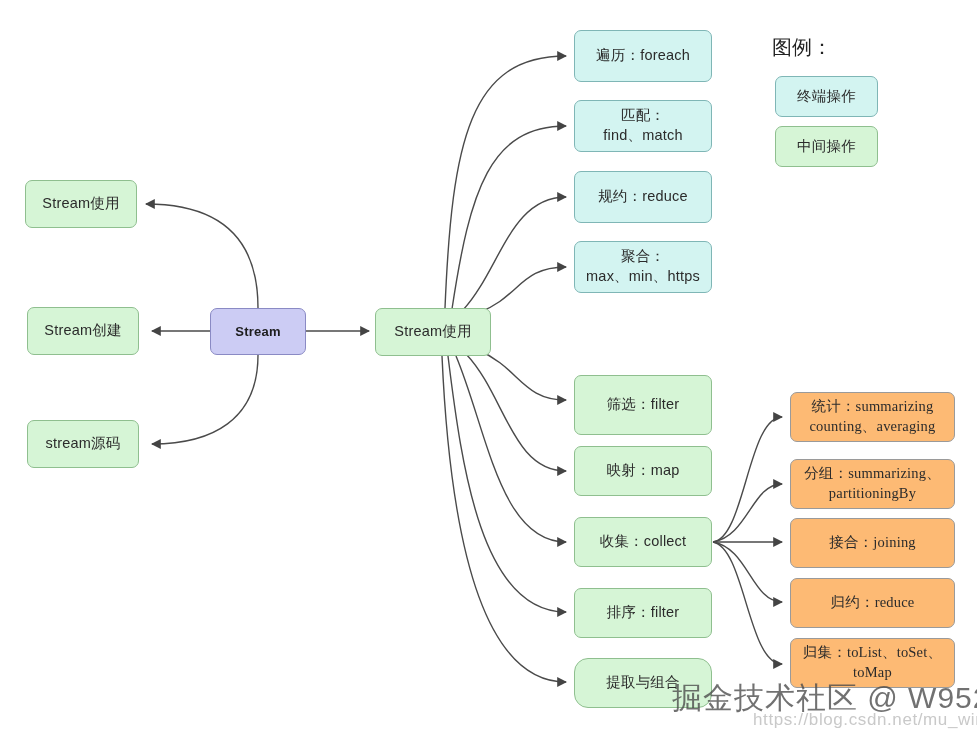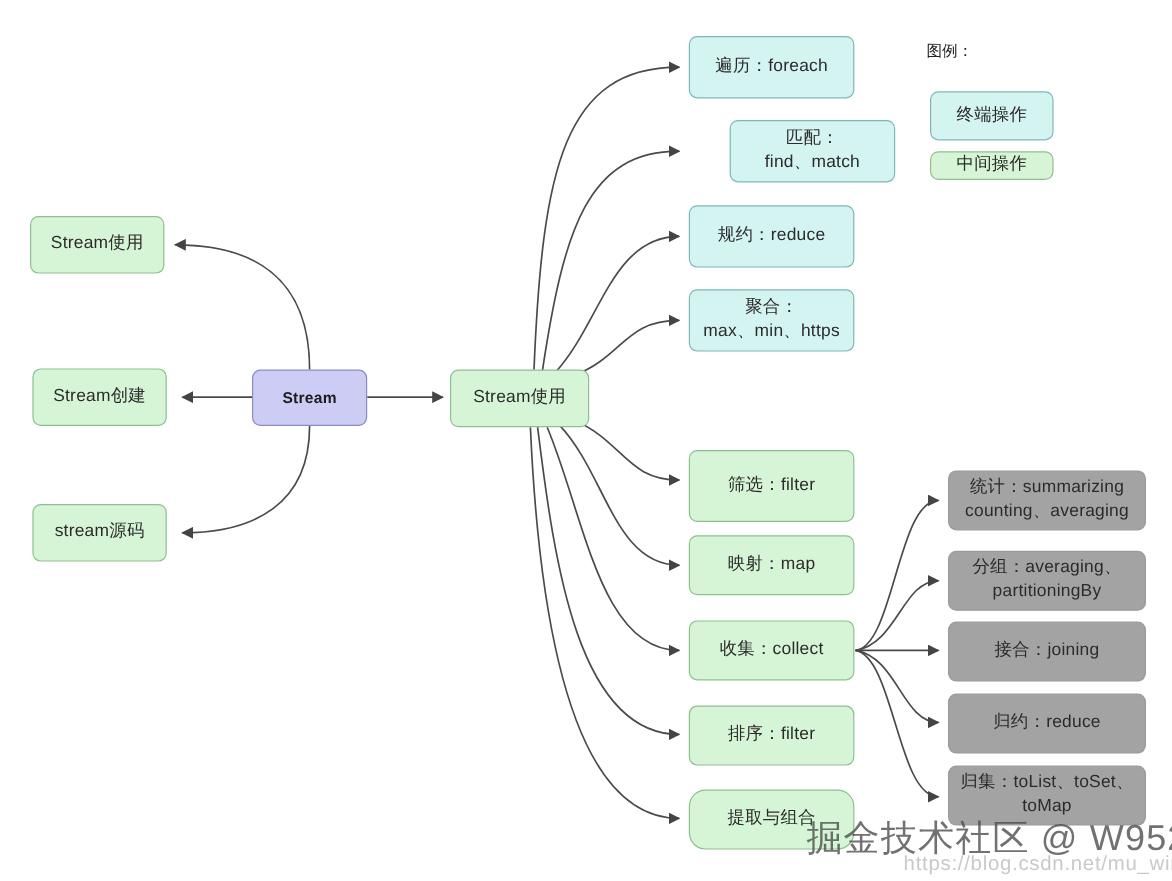--- a/index.html
+++ b/index.html
@@ -21,24 +21,24 @@
     font-size:14.5px;
     line-height:1.35;
     color:#2b2b2b;
     padding:0 6px;
     white-space:pre-line;
     letter-spacing:.2px;
   }
   .n-green{background:#d6f5d6;border:1.3px solid #8fbf8f;}
   .n-cyan{background:#d3f4f1;border:1.3px solid #7fb6b6;}
   .n-purple{background:#ccccf4;border:1.3px solid #8a8ac4;font-weight:bold;font-size:13px;color:#1d1d1d;}
-  .n-white{background:#a3a3a3;border:1.3px solid #9a9a9a;color:#2b2b2b;}
+  .n-white{background:#fdba74;border:1.3px solid #9a9a9a;color:#2b2b2b;font-family:Liberation Serif, serif;}
   .legend-title{
     position:absolute;
-    font-size:13px;color:#222;
+    font-size:20px;color:#222;
   }
   .wm-main{
     position:absolute;
     font-size:30px;
     color:#4a4a4a;
     opacity:.78;
     letter-spacing:1px;
     white-space:nowrap;
   }
   .wm-sub{
@@ -88,40 +88,40 @@
 
   <div class="node n-green" style="left:25px;top:180px;width:112px;height:48px;">Stream使用</div>
   <div class="node n-green" style="left:27px;top:307px;width:112px;height:48px;">Stream创建</div>
   <div class="node n-green" style="left:27px;top:420px;width:112px;height:48px;">stream源码</div>
 
   <div class="node n-purple" style="left:210px;top:308px;width:96px;height:47px;">Stream</div>
 
   <div class="node n-green" style="left:375px;top:308px;width:116px;height:48px;">Stream使用</div>
 
   <div class="node n-cyan" style="left:574px;top:30px;width:138px;height:52px;">遍历：foreach</div>
-  <div class="node n-cyan" style="left:608px;top:100px;width:138px;height:52px;">匹配：
+  <div class="node n-cyan" style="left:574px;top:100px;width:138px;height:52px;">匹配：
 find、match</div>
   <div class="node n-cyan" style="left:574px;top:171px;width:138px;height:52px;">规约：reduce</div>
   <div class="node n-cyan" style="left:574px;top:241px;width:138px;height:52px;">聚合：
 max、min、https</div>
   <div class="node n-green" style="left:574px;top:375px;width:138px;height:60px;">筛选：filter</div>
   <div class="node n-green" style="left:574px;top:446px;width:138px;height:50px;">映射：map</div>
   <div class="node n-green" style="left:574px;top:517px;width:138px;height:50px;">收集：collect</div>
   <div class="node n-green" style="left:574px;top:588px;width:138px;height:50px;">排序：filter</div>
   <div class="node n-green" style="left:574px;top:658px;width:138px;height:50px;border-radius:14px;">提取与组合</div>
 
   <div class="node n-white" style="left:790px;top:392px;width:165px;height:50px;">统计：summarizing
 counting、averaging</div>
-  <div class="node n-white" style="left:790px;top:459px;width:165px;height:50px;">分组：averaging、
+  <div class="node n-white" style="left:790px;top:459px;width:165px;height:50px;">分组：summarizing、
 partitioningBy</div>
   <div class="node n-white" style="left:790px;top:518px;width:165px;height:50px;">接合：joining</div>
   <div class="node n-white" style="left:790px;top:578px;width:165px;height:50px;">归约：reduce</div>
   <div class="node n-white" style="left:790px;top:638px;width:165px;height:50px;">归集：toList、toSet、
 toMap</div>
 
   <div class="legend-title" style="left:772px;top:34px;">图例：</div>
   <div class="node n-cyan" style="left:775px;top:76px;width:103px;height:41px;">终端操作</div>
-  <div class="node n-green" style="left:775px;top:126px;width:103px;height:24px;">中间操作</div>
+  <div class="node n-green" style="left:775px;top:126px;width:103px;height:41px;">中间操作</div>
 
   <div class="wm-main" style="left:672px;top:678px;">掘金技术社区 @ W9527</div>
   <div class="wm-sub" style="left:753px;top:710px;">https://blog.csdn.net/mu_wind</div>
 
 </div>
 
 </body></html>

